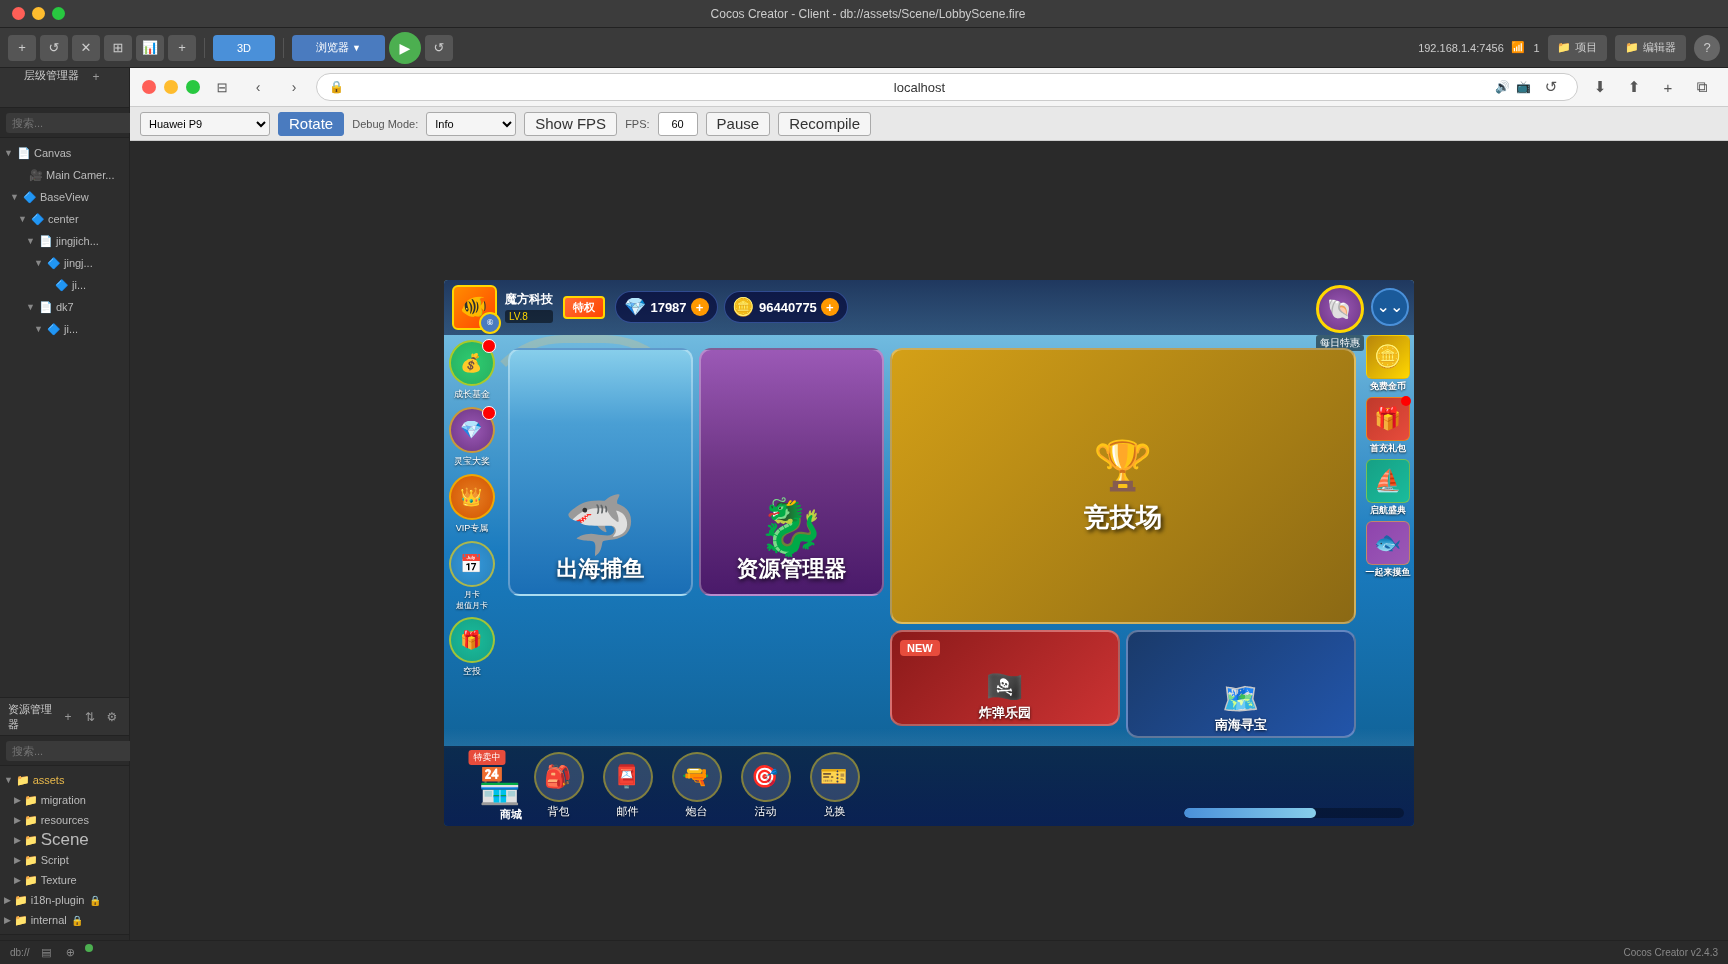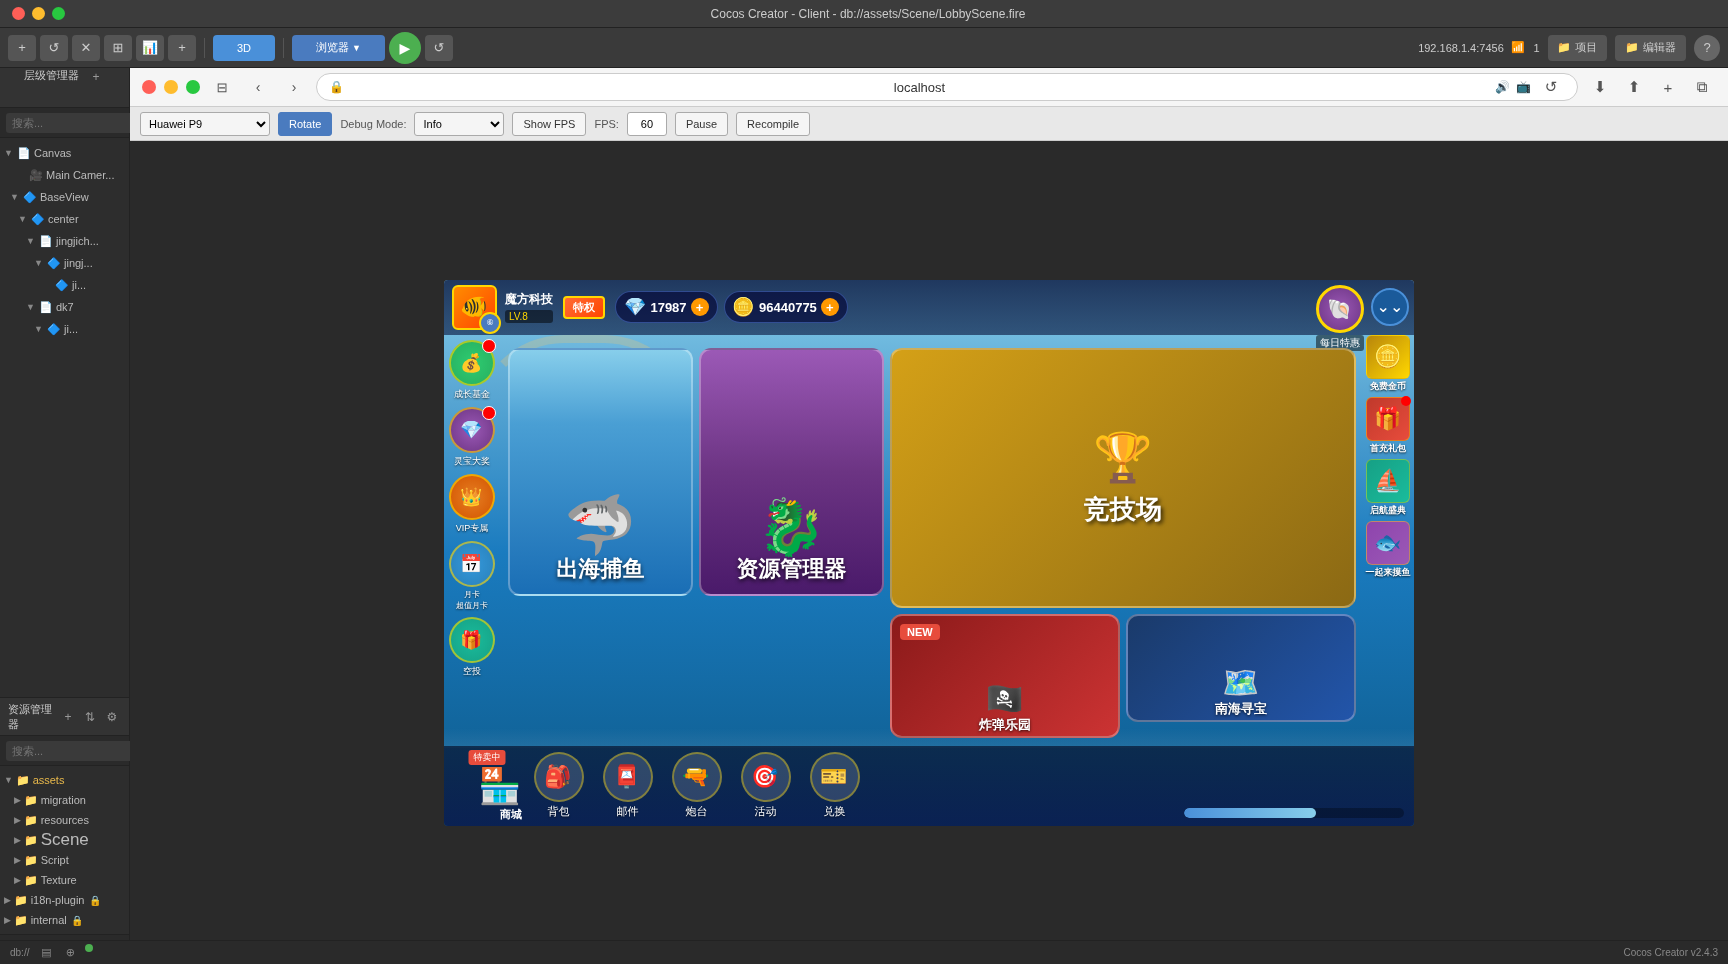--- a/index.html
+++ b/index.html
@@ -362,21 +362,21 @@
       font-size: 11px;
       padding: 0 4px;
       cursor: pointer;
     }
     .debug-btn {
       height: 24px;
       padding: 0 10px;
       border: 1px solid #aaa;
       border-radius: 3px;
       background: #f5f5f5;
-      font-size: 11px;
+      font-size: 15px;
       cursor: pointer;
       color: #333;
     }
     .debug-btn.active { background: #4a7bbf; color: white; border-color: #4a7bbf; }
     .debug-label { font-size: 11px; color: #555; }
     .debug-select {
       width: 90px;
       height: 24px;
       border: 1px solid #aaa;
       border-radius: 3px;
@@ -1078,21 +1078,21 @@
 
             <div style="display:flex;flex-direction:column;gap:6px;flex:1;">
 
               <div class="game-card" style="flex:1;background:linear-gradient(135deg,#D4A017 0%,#8B6914 100%);display:flex;flex-direction:column;align-items:center;justify-content:center;gap:6px;">
                 <div style="font-size:48px;">🏆</div>
                 <div style="font-size:26px;font-weight:bold;color:white;text-shadow:2px 2px 4px rgba(0,0,0,0.8);">竞技场</div>
               </div>
 
               <div style="display:flex;gap:6px;">
 
-                <div class="game-card" style="flex:1;height:124px;background:linear-gradient(135deg,#8B1A1A 0%,#CC3333 100%);position:relative;">
+                <div class="game-card" style="flex:1;height:96px;background:linear-gradient(135deg,#8B1A1A 0%,#CC3333 100%);position:relative;">
                   <div class="new-badge">NEW</div>
                   <div style="position:absolute;bottom:20px;left:50%;transform:translateX(-50%);font-size:30px;">🏴‍☠️</div>
                   <div style="position:absolute;bottom:2px;left:0;right:0;text-align:center;font-size:13px;font-weight:bold;color:white;text-shadow:0 1px 3px rgba(0,0,0,0.8);">炸弹乐园</div>
                 </div>
 
                 <div class="game-card" style="flex:1;height:108px;background:linear-gradient(135deg,#1A3A6A 0%,#2255AA 100%);">
                   <div style="position:absolute;bottom:20px;left:50%;transform:translateX(-50%);font-size:30px;">🗺️</div>
                   <div style="position:absolute;bottom:2px;left:0;right:0;text-align:center;font-size:13px;font-weight:bold;color:white;text-shadow:0 1px 3px rgba(0,0,0,0.8);">南海寻宝</div>
                 </div>
               </div>

